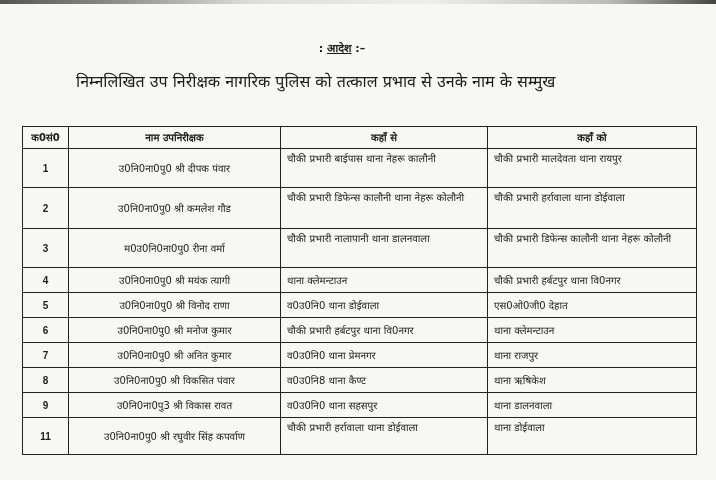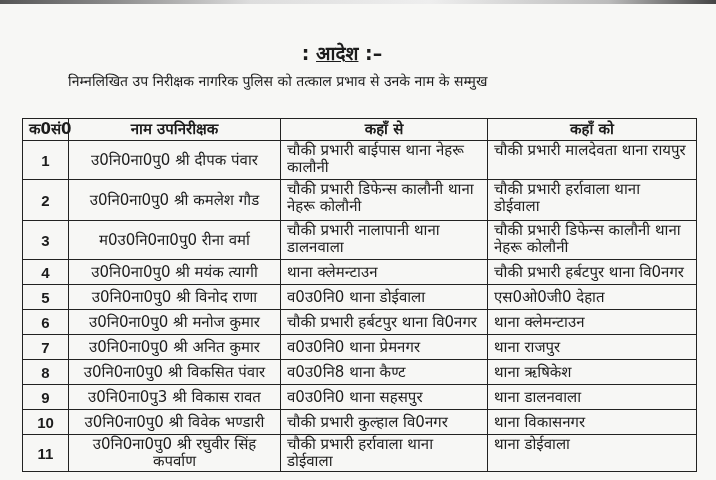--- a/index.html
+++ b/index.html
@@ -9,32 +9,32 @@
     font-family: "DejaVu Sans", sans-serif;
     color: #1c1c1c;
     position: relative;
   }
   .topedge {
     position: absolute; left: 0; top: 0; width: 716px; height: 4px;
     background: linear-gradient(to right, #555 0%, #888 15%, #ddd 35%, #eee 60%, #bbb 85%, #444 100%);
   }
   .title {
     position: absolute; top: 40px; left: 0; width: 684px;
-    text-align: center; font-size: 19px; font-weight: bold;
+    text-align: center; font-size: 11px; font-weight: bold;
   }
   .title .u { text-decoration: underline; }
   .para {
-    position: absolute; left: 24px; top: 70px; width: 680px;
-    font-size: 14px; line-height: 23px;
+    position: absolute; left: 32px; top: 70px; width: 680px;
+    font-size: 16px; line-height: 23px;
   }
   .para .indent { display: inline-block; width: 44px; }
   table {
-    position: absolute; left: 22px; top: 118px;
+    position: absolute; left: 22px; top: 126px;
     width: 674px; border-collapse: collapse;
-    font-size: 15px; table-layout: fixed;
+    font-size: 10px; table-layout: fixed;
   }
   th, td {
     border: 1.5px solid #222; padding: 1px 6px; vertical-align: top;
     line-height: 17px;
   }
   th { font-weight: bold; text-align: center; height: 19px; vertical-align: middle; }
   td.sn { text-align: center; vertical-align: middle; font-weight: bold; font-family: "Liberation Sans", sans-serif; }
   td.name { vertical-align: middle; text-align: center; }
   col.c1 { width: 46px; }
   col.c2 { width: 212px; }
@@ -122,26 +122,20 @@
       <td class="name">उ0नि0ना0पु0 श्री विकसित पंवार</td>
       <td>व0उ0नि8 थाना कैण्ट</td>
       <td>थाना ऋषिकेश</td>
     </tr>
     <tr class="short">
       <td class="sn">9</td>
       <td class="name">उ0नि0ना0पु3 श्री विकास रावत</td>
       <td>व0उ0नि0 थाना सहसपुर</td>
       <td>थाना डालनवाला</td>
     </tr>
-    <tr class="short">
-      <td class="sn">10</td>
-      <td class="name">उ0नि0ना0पु0 श्री विवेक भण्डारी</td>
-      <td>चौकी प्रभारी कुल्हाल वि0नगर</td>
-      <td>थाना विकासनगर</td>
-    </tr>
     <tr class="r11">
       <td class="sn">11</td>
       <td class="name">उ0नि0ना0पु0 श्री रघुवीर सिंह कपर्वाण</td>
       <td>चौकी प्रभारी हर्रावाला थाना डोईवाला</td>
       <td>थाना डोईवाला</td>
     </tr>
   </tbody>
 </table>
 
 </body></html>

